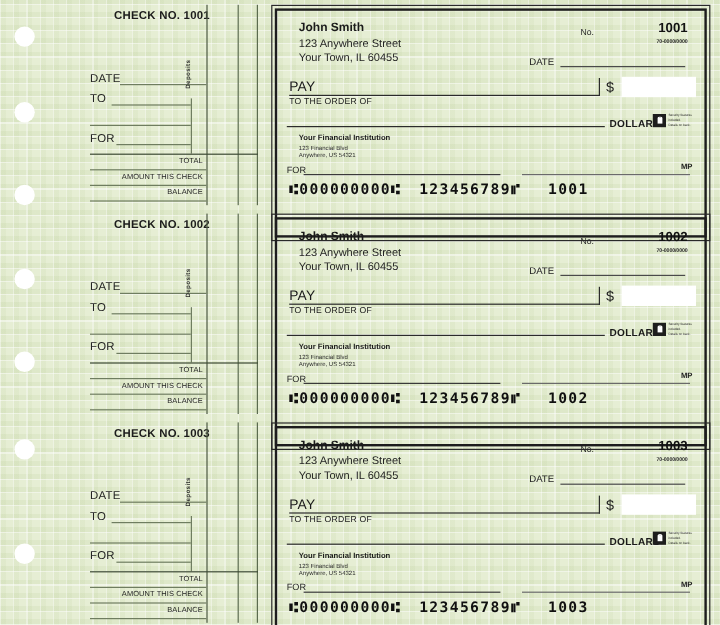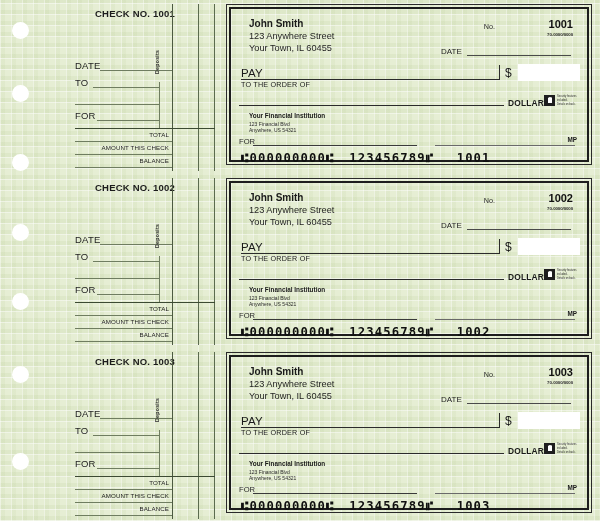--- a/index.html
+++ b/index.html
@@ -42,21 +42,21 @@
   .stub-lbl-sm{position:absolute;font-size:6.2px;color:#232323;letter-spacing:.1px;text-align:right;}
   .deposits{
     position:absolute;left:109px;top:74px;width:40px;
     font-size:5.2px;font-weight:bold;color:#2c2c2c;letter-spacing:.3px;
     transform:rotate(-90deg);transform-origin:left top;
   }
   .dep-box{position:absolute;border-left:1px solid #6f7d60;}
 
   
   .check{
-    position:absolute;left:226px;top:4px;width:366px;height:161px;
+    position:absolute;left:226px;top:4px;width:366px;height:197px;
     border:1px solid #2a2a2a;
     box-sizing:border-box;
     background:transparent;
   }
   .check-inner{
     position:absolute;inset:2px;
     border:2px solid #1d1d1d;
     box-sizing:border-box;
   }
   .payer{position:absolute;left:18px;top:9px;line-height:1.28;}

